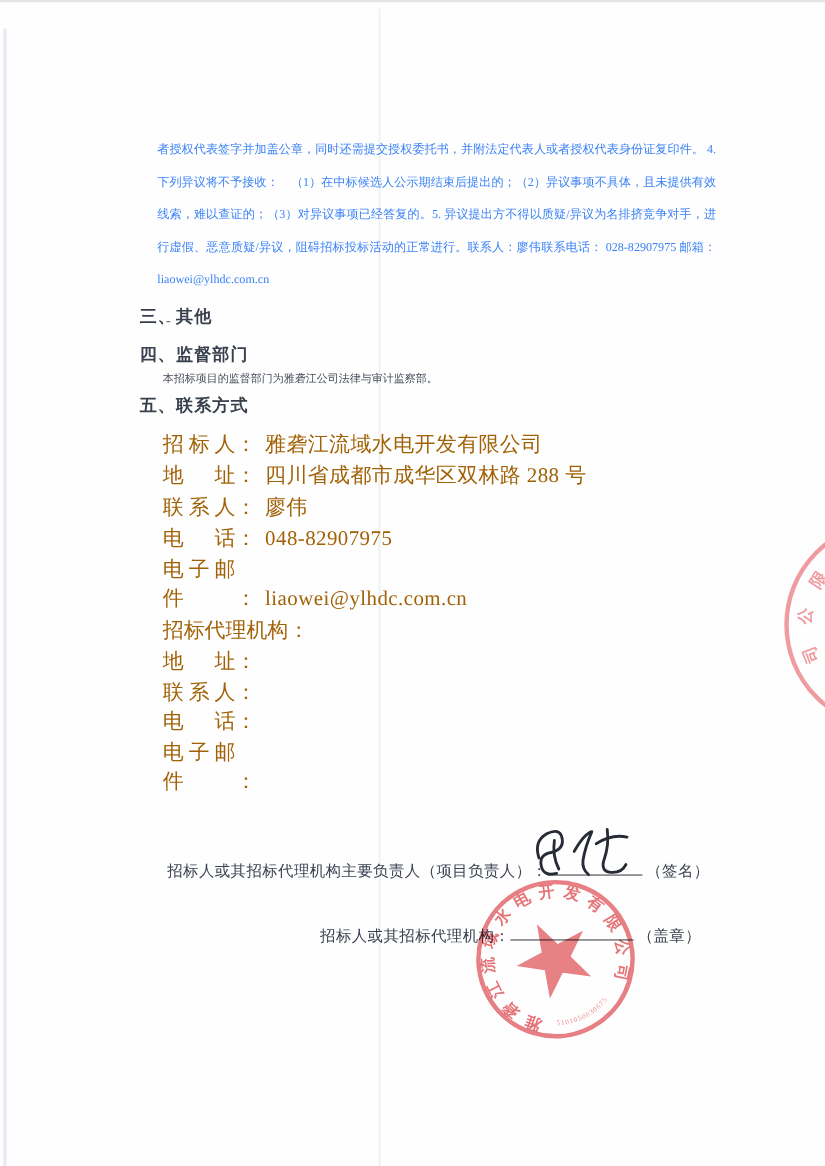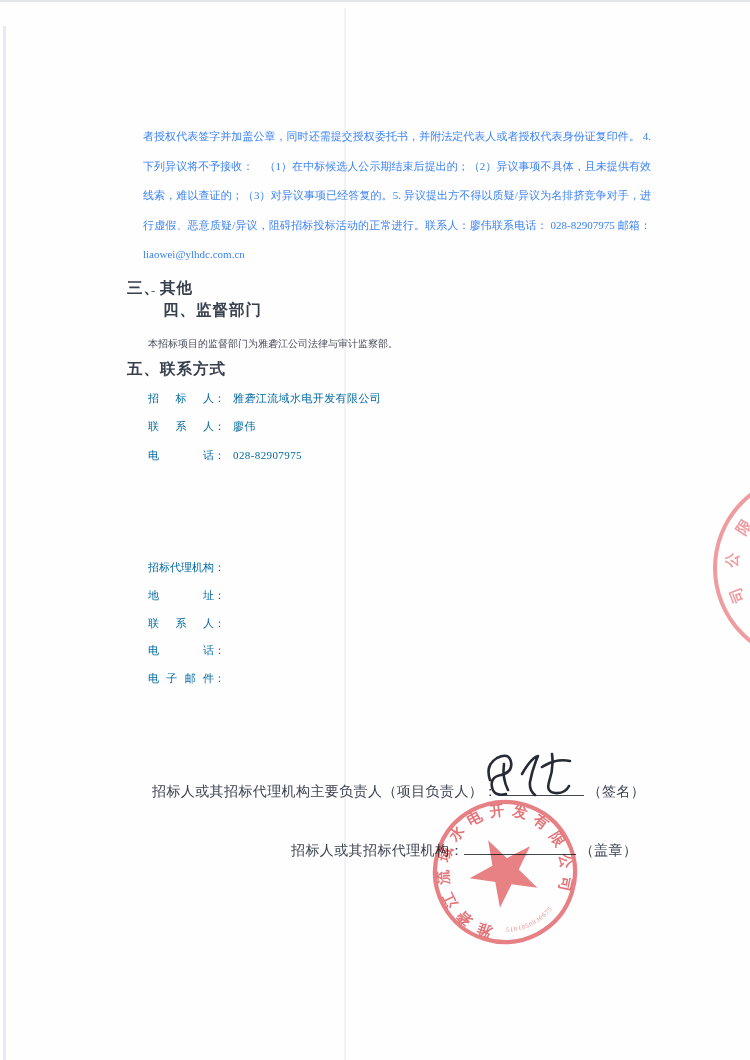--- a/index.html
+++ b/index.html
@@ -11,25 +11,25 @@
   .edge-top{position:absolute;left:0;top:0;width:750px;height:2px;background:rgba(170,172,178,0.30);}
   .crease{position:absolute;left:344px;top:8px;width:2px;height:1052px;background:rgba(130,140,160,0.10);}
 
   .intro{
     position:absolute;left:127px;top:106px;width:508px;margin:16px;
     font-size:11px;line-height:29.6px;text-align:justify;color:#3b82f6;
   }
   .h{position:absolute;left:127px;margin:0;font-size:15.5px;font-weight:bold;color:#39404d;letter-spacing:1px;}
   .sec3{top:262px;margin-top:16px;}
   .dash{position:absolute;left:151px;top:283px;font-size:13px;color:#555b66;}
-  .sec4{top:300px;margin-left:36px;}
+  .sec4{top:312px;}
   .body4{position:absolute;left:148px;top:337px;font-size:10px;color:#454c5a;}
   .sec5{top:359px;text-align:right;}
 
-  .rows{position:absolute;left:148px;font-size:11px;color:#0369a1;}
+  .rows{position:absolute;left:148px;font-size:19px;color:#a16207;}
   .rows.tenderer{top:391px;}
   .rows.agency{top:560px;}
   .rows .row{height:28.4px;}
   .rows.agency .row{height:27.8px;}
   .flabel{display:inline-block;width:66px;text-align:justify;text-align-last:justify;}
   .flabel.wide{width:auto;text-align-last:auto;font-family:Liberation Serif, serif;}
   .colon{margin-right:8px;}
   .fvalue{letter-spacing:0.4px;}
 
   .sigrow{position:absolute;font-size:14px;color:#3a4150;letter-spacing:0.4px;}
@@ -62,24 +62,30 @@
   <h3 class="h sec4">四、监督部门</h3>
   <div class="body4">本招标项目的监督部门为雅砻江公司法律与审计监察部。</div>
 
   <h3 class="h sec5">五、联系方式</h3>
 
   <div class="rows tenderer">
     <div class="row">
       <span class="flabel">招标人</span><span class="colon">：</span><span class="fvalue">雅砻江流域水电开发有限公司</span>
     </div>
     <div class="row">
+      <span class="flabel">地址</span><span class="colon">：</span><span class="fvalue">四川省成都市成华区双林路 288 号</span>
+    </div>
+    <div class="row">
       <span class="flabel">联系人</span><span class="colon">：</span><span class="fvalue">廖伟</span>
     </div>
     <div class="row">
-      <span class="flabel">电话</span><span class="colon">：</span><span class="fvalue">028-82907975</span>
+      <span class="flabel">电话</span><span class="colon">：</span><span class="fvalue">048-82907975</span>
+    </div>
+    <div class="row">
+      <span class="flabel">电子邮件</span><span class="colon">：</span><span class="fvalue">liaowei@ylhdc.com.cn</span>
     </div>
   </div>
 
   <div class="rows agency">
     <div class="row">
       <span class="flabel wide">招标代理机构</span><span class="colon">：</span><span class="fvalue"></span>
     </div>
     <div class="row">
       <span class="flabel">地址</span><span class="colon">：</span><span class="fvalue"></span>
     </div>

